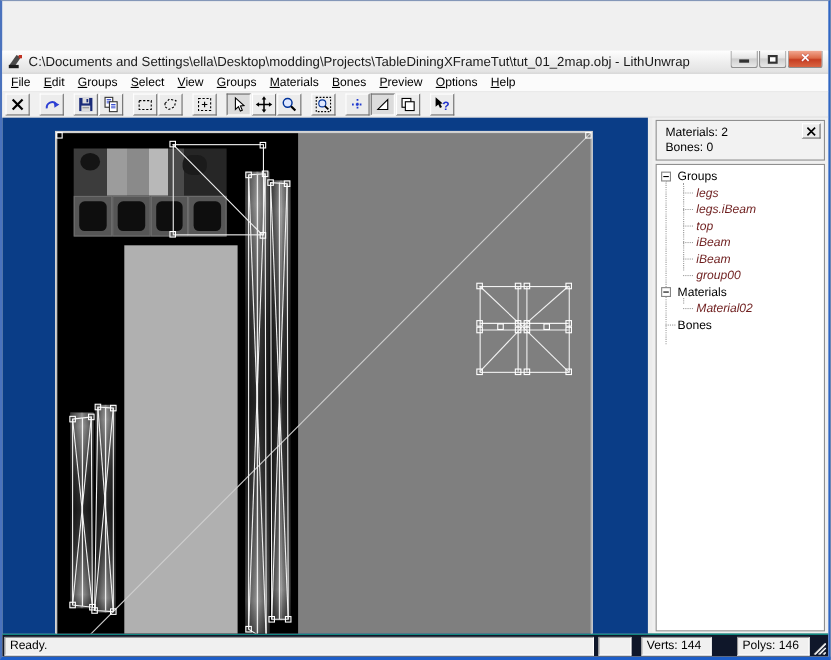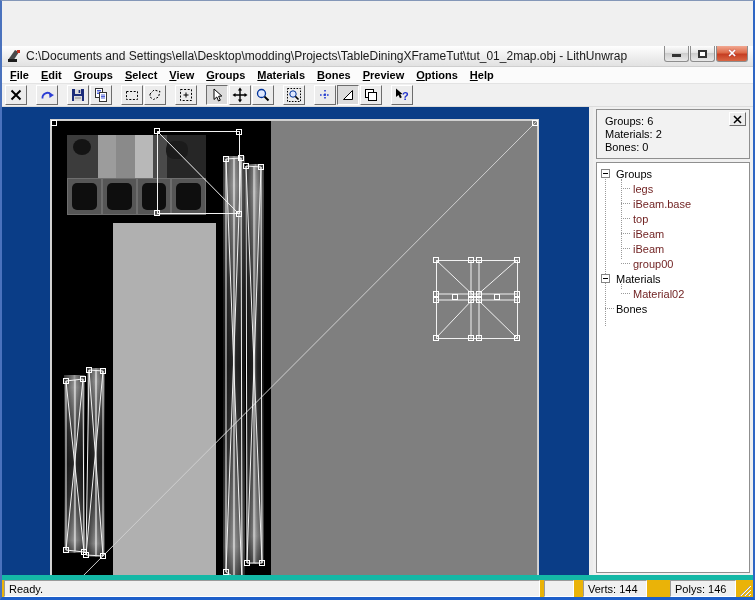--- a/index.html
+++ b/index.html
@@ -20,21 +20,21 @@
     background:linear-gradient(#fdfdfd,#e4e4e4 45%,#cdcdcd 50%,#e9e9e9);
     border-radius:0 0 3px 3px; display:flex; align-items:flex-end; justify-content:center; cursor:default;}
   .winbtn.min{ width:25px;} .winbtn.max{ width:25px;} 
   .winbtn.close{ width:32px; background:linear-gradient(#f2a892,#dd6a48 45%,#c63e22 55%,#d96644); }
   .glyph-min{ width:9px; height:3px; background:#333; margin-bottom:4px;}
   .glyph-max{ width:9px; height:8px; border:2px solid #333; margin-bottom:3px; background:#fff;}
   .glyph-close{ color:#fff; font-size:11px; font-weight:bold; line-height:15px; text-shadow:0 0 1px #802; }
   
   .menubar{ height:17px; background:#fbfbfb; border-bottom:1px solid #e3e3e3;
     display:flex; align-items:center; padding-left:2px; flex:0 0 auto;}
-  .menu-item{ display:inline-block; font-size:11px; color:#000; padding:1px 6px; cursor:default;font-weight:bold;}
+  .menu-item{ display:inline-block; font-size:11px; color:#000; padding:1px 6px; cursor:default;}
   .menu-item::first-letter{ text-decoration:underline; }
   
   .toolbar{ height:23px; background:#f0f0f0; border-bottom:1px solid #dcdcdc;
     display:flex; align-items:center; padding-left:3px; flex:0 0 auto;}
   .tbtn{ width:22px; height:20px; background:#ececec; border:1px solid;
     border-color:#ffffff #6d6d6d #6d6d6d #ffffff;
     display:flex; align-items:center; justify-content:center; margin-right:1px; cursor:default;}
   .tbtn.pressed{ border-color:#6d6d6d #ffffff #ffffff #6d6d6d; background:#dcdcdc;}
   .tb-sep{ width:8px; height:20px;}
   .tbtn svg{ display:block; }
@@ -67,28 +67,28 @@
   .statsbox div{ font-size:11px; line-height:13px; color:#000;}
   .panel-close{ position:absolute; top:2px; right:3px; width:17px; height:14px; background:#ececec;
     border:1px solid; border-color:#ffffff #6d6d6d #6d6d6d #ffffff; display:flex; align-items:center; justify-content:center; cursor:default;}
   .treebox{ flex:1 1 auto; margin-top:3px; border:1px solid #8f8f8f; background:#fff; overflow:hidden; position:relative; padding:3px 0 0 2px;}
   .tree{ position:relative; font-size:11px;}
   .tree-vline{ position:absolute; left:6px; top:10px; height:150px; border-left:1px dotted #9a9a9a;}
   .t-row{ height:15px; display:flex; align-items:center; position:relative; white-space:nowrap; cursor:default;}
   .t-root .t-label{ color:#000; margin-left:6px;}
   .t-box{ width:9px; height:9px; border:1px solid #848484; background:#fff; margin-left:2px; position:relative; z-index:1; flex:0 0 auto;}
   .t-box::after{ content:""; position:absolute; left:1px; top:3px; width:5px; height:1px; background:#000;}
-  .t-branch{ position:relative;}
+  .t-branch{ position:relative;font-style:italic;}
   .t-branch::before{ content:""; position:absolute; left:22px; top:-2px; height:calc(100% - 10px); border-left:1px dotted #9a9a9a;}
   .t-child{ padding-left:34px; color:#6e1e1e;}
   .t-child::before{ content:""; position:absolute; left:22px; top:7px; width:9px; border-top:1px dotted #9a9a9a;}
   .t-rootleaf{ padding-left:17px; color:#000;}
   .t-rootleaf::before{ content:""; position:absolute; left:6px; top:7px; width:9px; border-top:1px dotted #9a9a9a;}
   
-  .statusbar{ flex:0 0 21px; background:#eab308; border-top:5px solid #14b8a6;
+  .statusbar{ flex:0 0 21px; background:#0f172a; border-top:1px solid #14b8a6;
     display:flex; align-items:center; padding:0 2px; font-size:11px; color:#000;}
   .sb-panel{ height:17px; border:1px solid; border-color:#9a9a9a #ffffff #ffffff #9a9a9a;
     display:flex; align-items:center; padding-left:4px; background:#f0f0f0;}
   .sb-ready{ flex:1 1 auto;}
   .sb-empty{ flex:0 0 30px; margin-left:4px;}
   .sb-verts{ flex:0 0 64px; margin-left:9px;}
   .sb-polys{ flex:0 0 66px; margin-left:23px;}
   .sb-grip{ width:13px; height:17px; margin-left:2px; flex:0 0 auto;}
 </style>
 </head>
@@ -343,42 +343,41 @@
               <rect x="443.5" y="174.5" width="5" height="5"></rect>
           </g>
         </svg>
       </div>
     </div>
 
     <div class="splitter"></div>
 
     <div class="sidepanel">
       <div class="statsbox">
-        <div>Groups: 6</div>
         <div>Materials: 2</div>
         <div>Bones: 0</div>
         <div class="panel-close">
           <svg width="9" height="9" viewBox="0 0 9 9">
               <path d="M1 1 L8 8 M8 1 L1 8" stroke="#000" stroke-width="1.5"></path>
             </svg>
         </div>
       </div>
       <div class="treebox">
         <div class="tree">
           <div class="tree-vline"></div>
           <div class="t-row t-root">
             <span class="t-box"></span>
             <span class="t-label">Groups</span>
           </div>
           <div class="t-branch">
             <div class="t-row t-child">
                 <span>legs</span>
               </div>
             <div class="t-row t-child">
-                <span>iBeam.base</span>
+                <span>legs.iBeam</span>
               </div>
             <div class="t-row t-child">
                 <span>top</span>
               </div>
             <div class="t-row t-child">
                 <span>iBeam</span>
               </div>
             <div class="t-row t-child">
                 <span>iBeam</span>
               </div>

